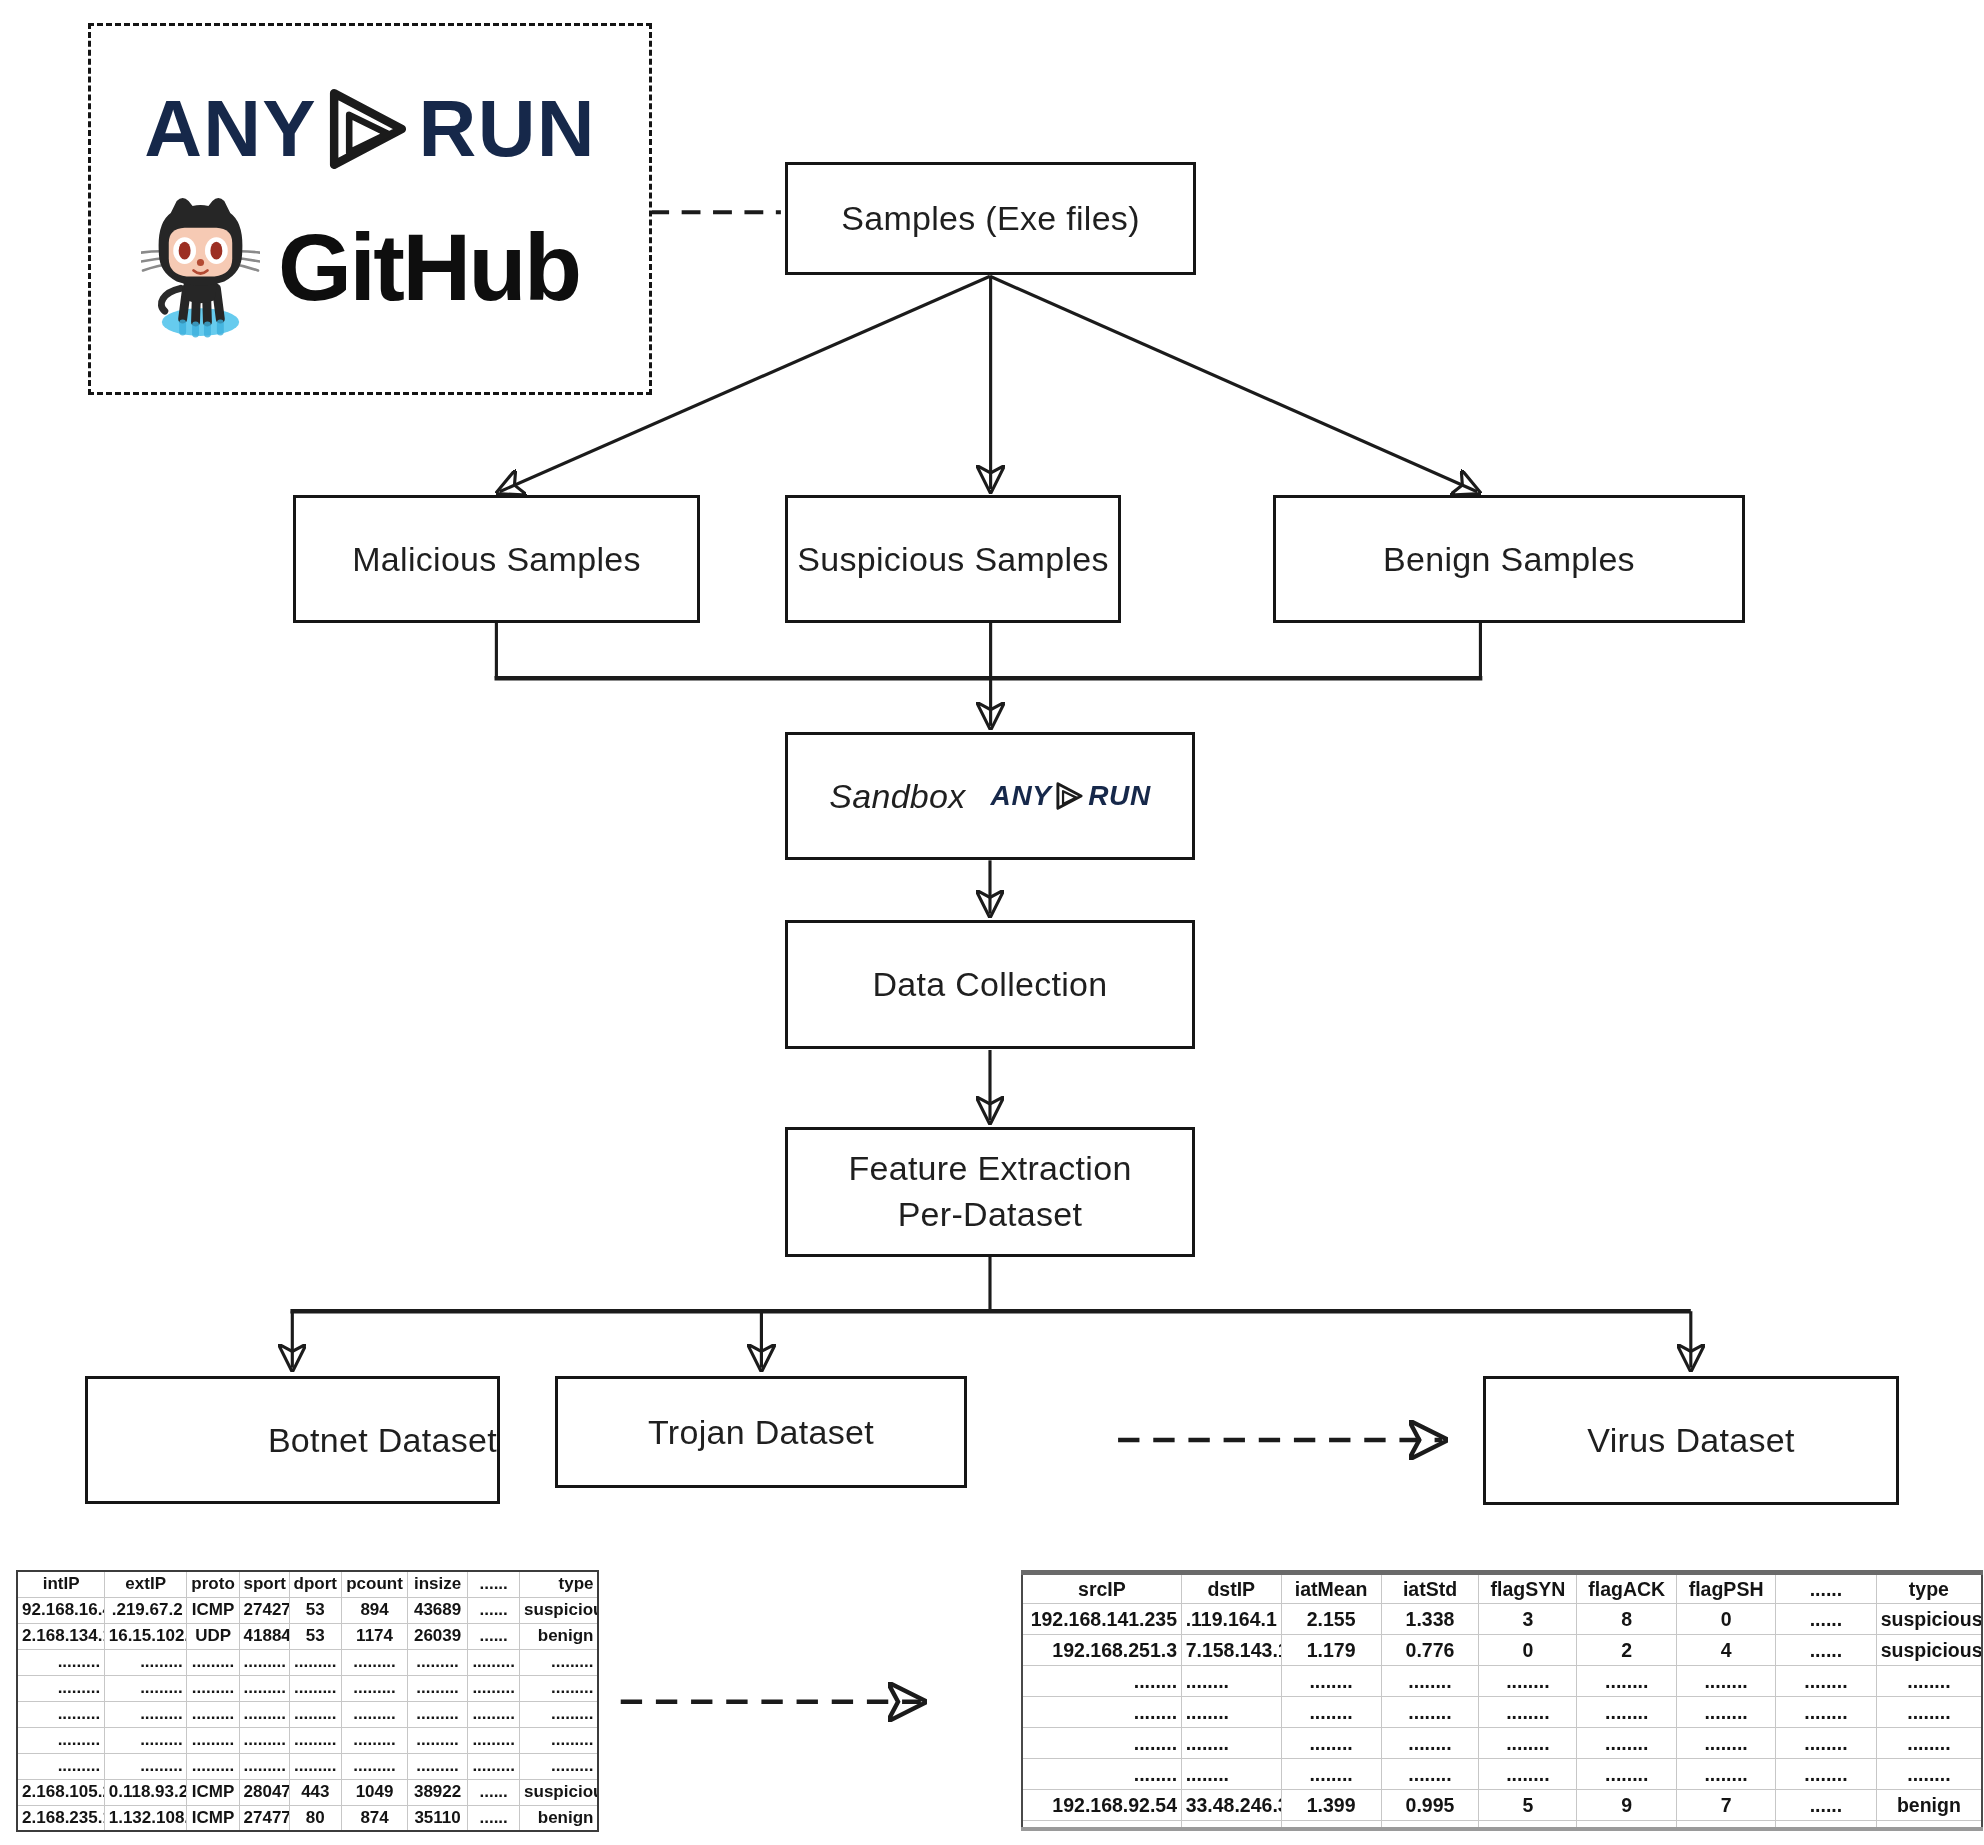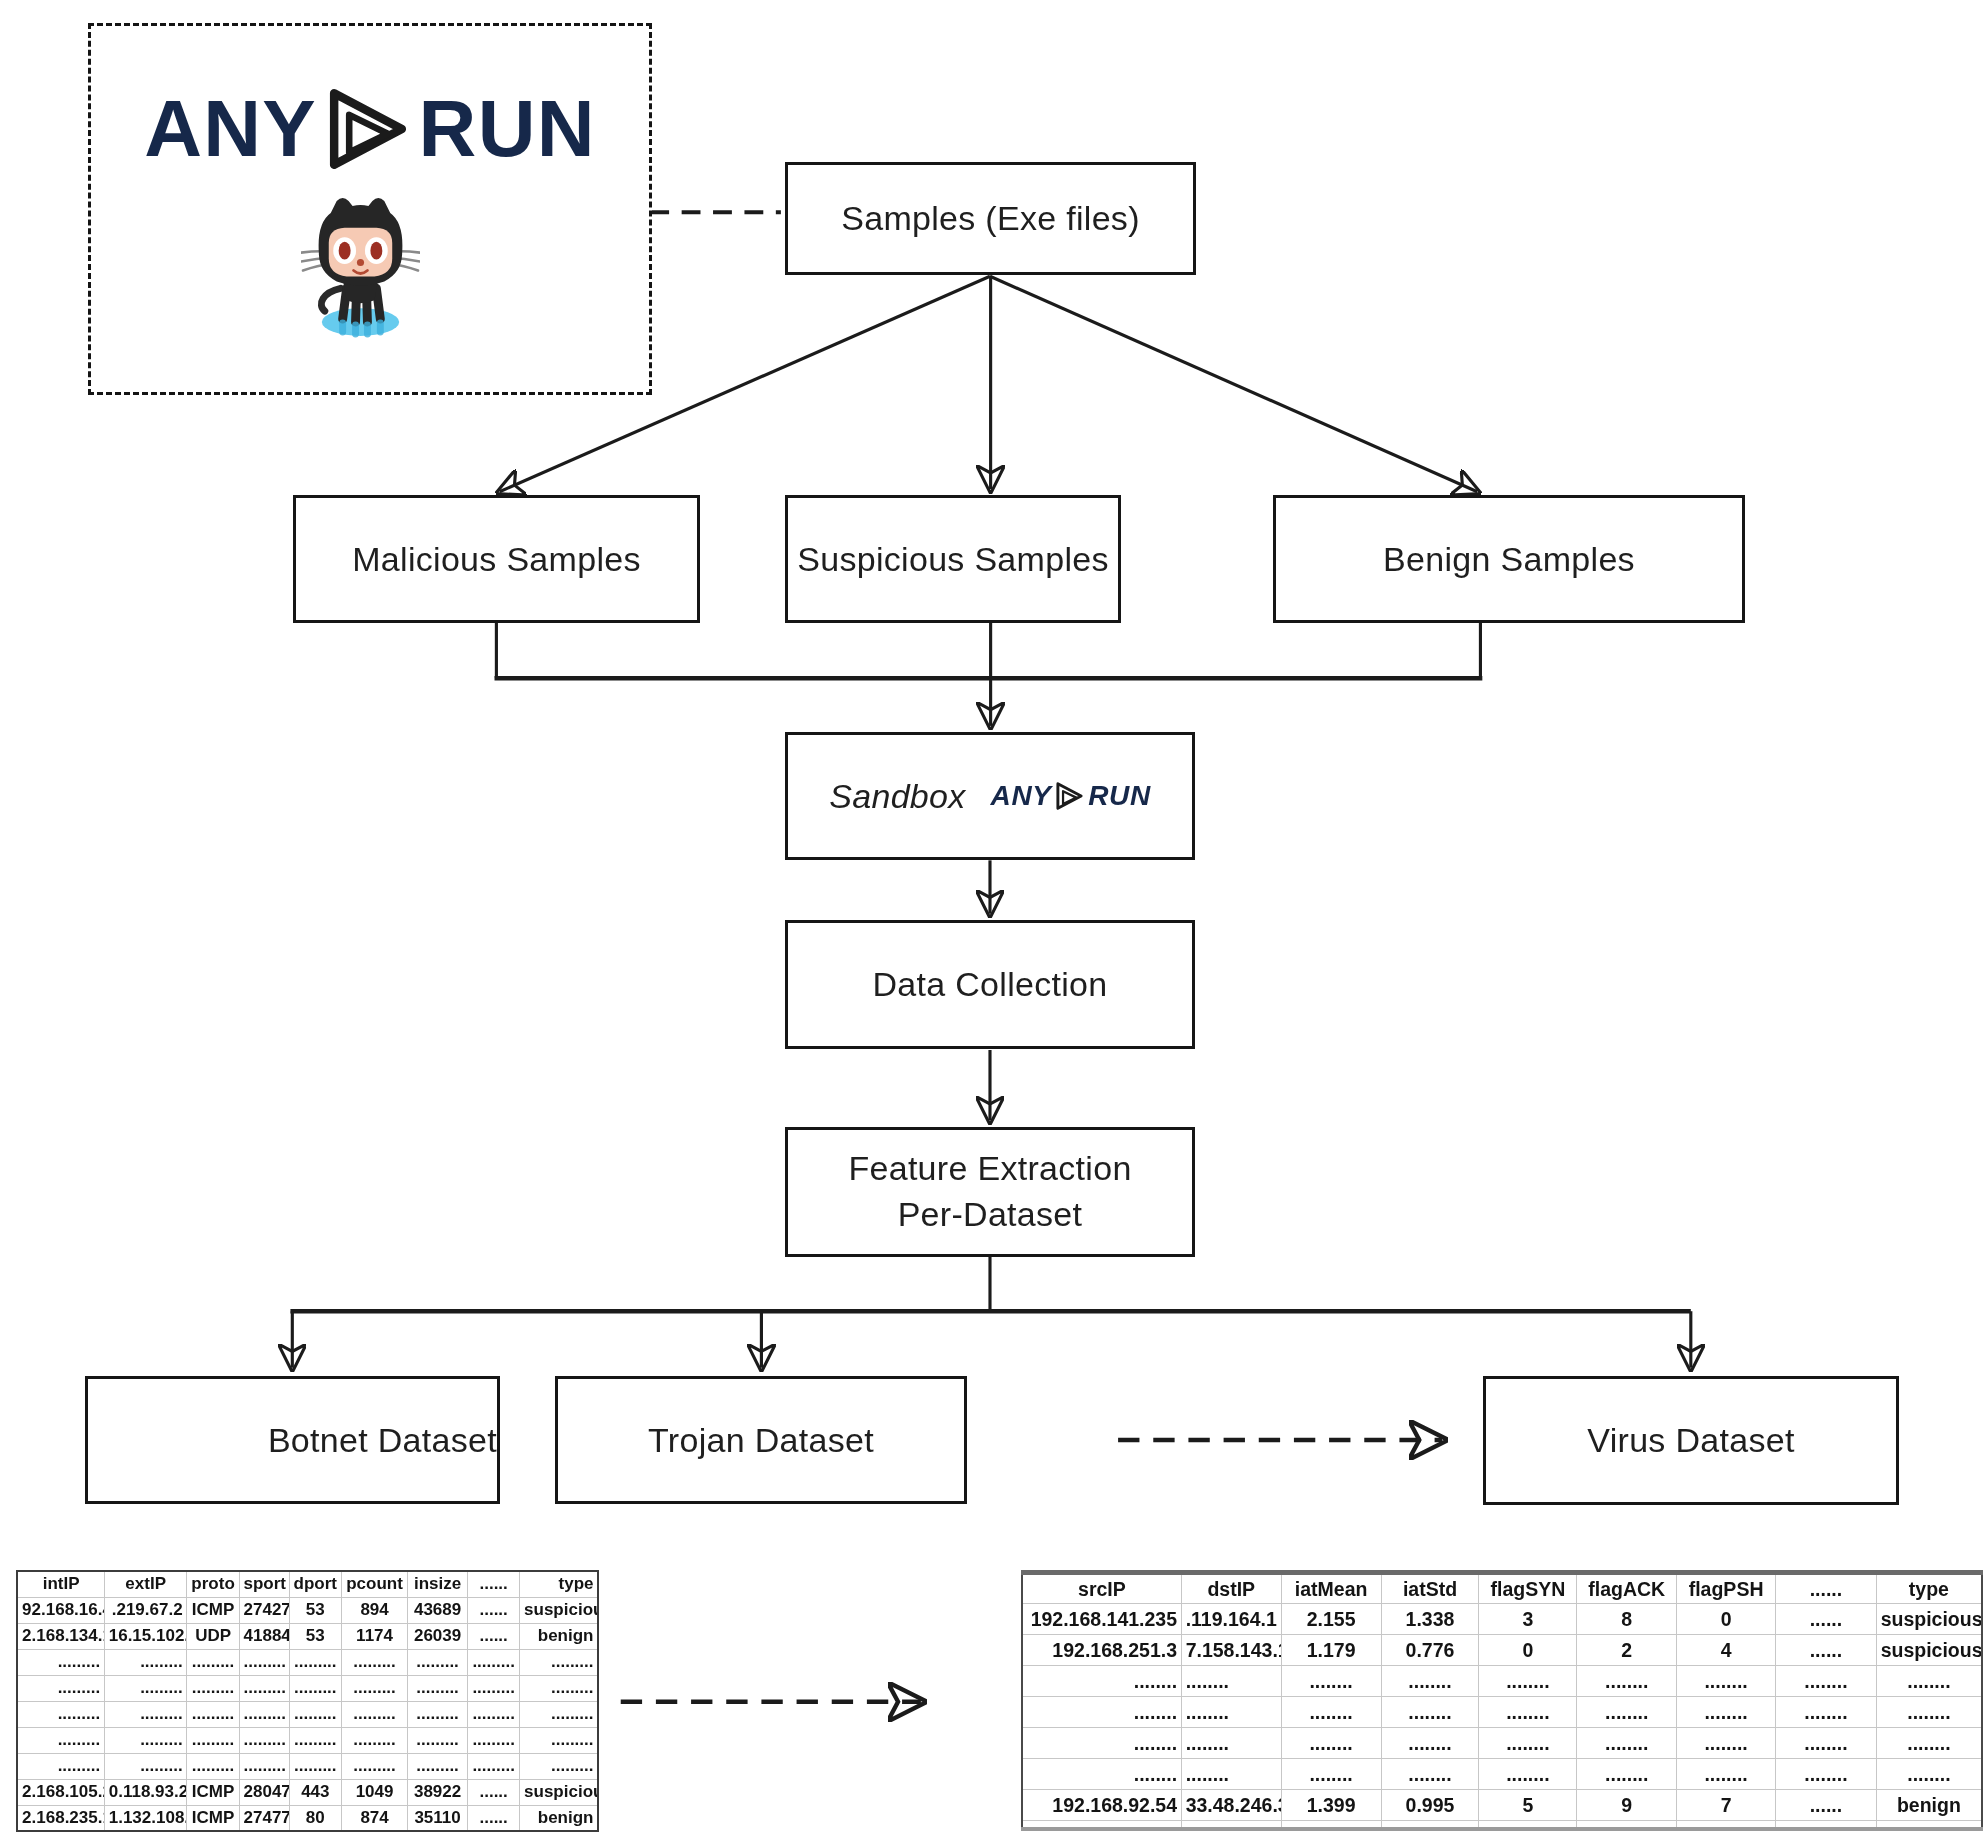--- a/index.html
+++ b/index.html
@@ -144,20 +144,21 @@
       <path d="M28 50 Q28 36 44 35 L76 35 Q92 36 92 50 L92 66 Q92 82 74 84 L46 84 Q28 82 28 66 Z" fill="#f6cab4"></path>
 
       <ellipse cx="44" cy="58" rx="11.5" ry="13.5" fill="#ffffff"></ellipse>
       <ellipse cx="76" cy="58" rx="11.5" ry="13.5" fill="#ffffff"></ellipse>
       <ellipse cx="44" cy="58" rx="6" ry="9" fill="#9c2f23"></ellipse>
       <ellipse cx="76" cy="58" rx="6" ry="9" fill="#9c2f23"></ellipse>
 
       <circle cx="60" cy="70" r="3.6" fill="#b34a33"></circle>
       <path d="M53 78 Q60 84 67 78" stroke="#b34a33" stroke-width="2.8" fill="none" stroke-linecap="round"></path>
     </svg>
+    <span class="github-text">GitHub</span>
   </div>
 </div>
 
 <div class="box" style="left:785px;top:162px;width:411px;height:113px;">
   <span>Samples (Exe files)</span>
 </div>
 
 <div class="box" style="left:293px;top:495px;width:407px;height:128px;">
   <span>Malicious Samples</span>
 </div>
@@ -186,21 +187,21 @@
 <div class="box" style="left:785px;top:1127px;width:410px;height:130px;">
   <div class="two-line">
     <div>Feature Extraction</div>
     <div>Per-Dataset</div>
   </div>
 </div>
 
 <div class="box" style="left:85px;top:1376px;width:415px;height:128px;justify-content:flex-end;">
   <span>Botnet Dataset</span>
 </div>
-<div class="box" style="left:555px;top:1376px;width:412px;height:128px;">
+<div class="box" style="left:555px;top:1376px;width:412px;height:112px;">
   <span>Trojan Dataset</span>
 </div>
 <div class="box" style="left:1483px;top:1376px;width:416px;height:129px;">
   <span>Virus Dataset</span>
 </div>
 
 <div class="table-wrap wrap-left">
   <table class="t-left">
       <thead>
         <tr>

